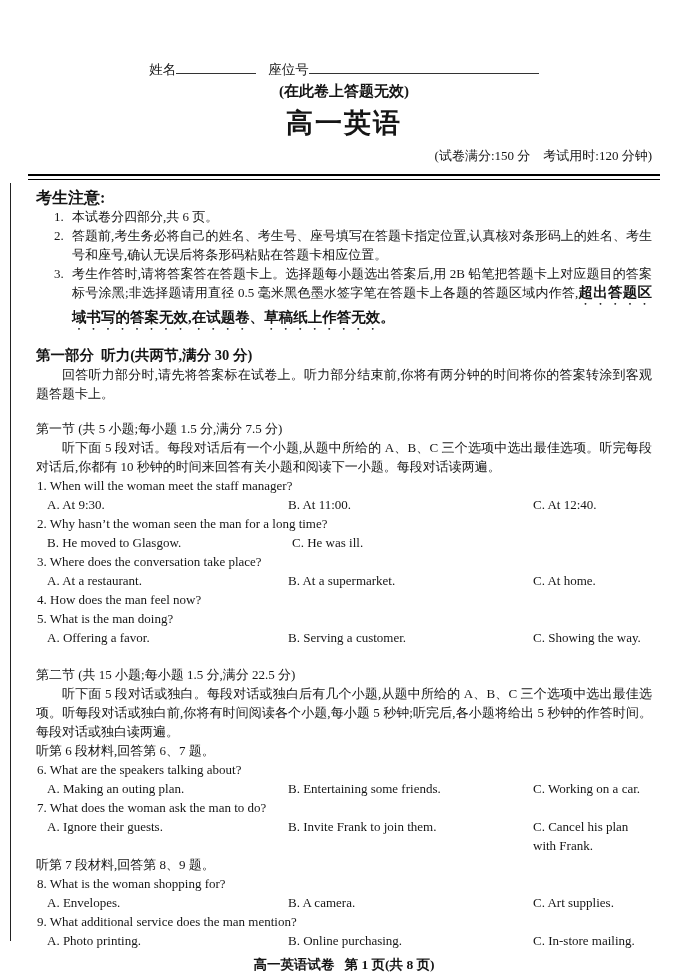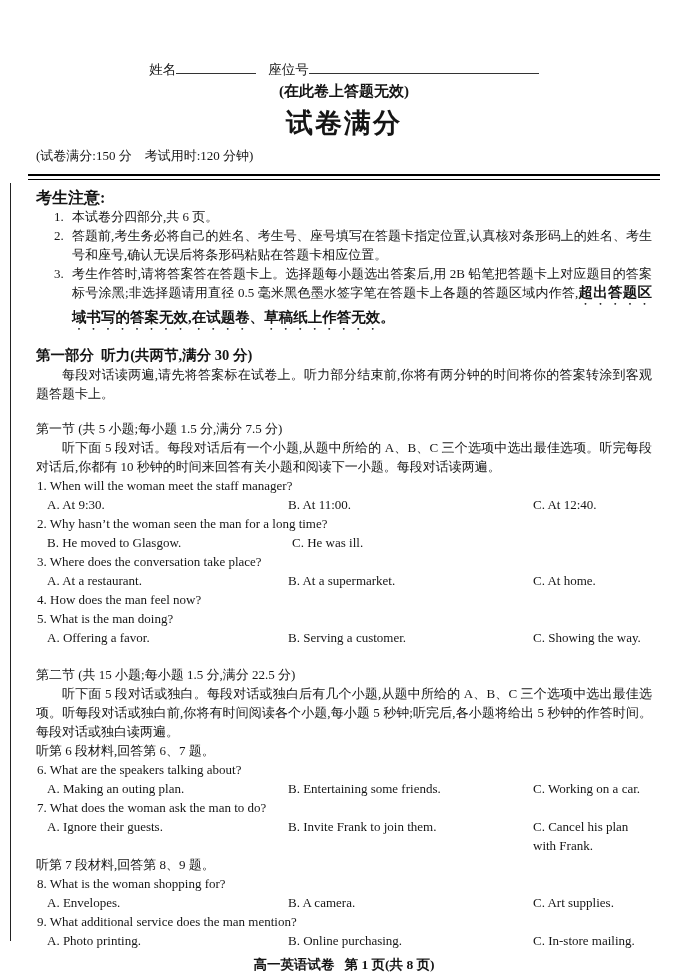--- a/index.html
+++ b/index.html
@@ -9,21 +9,21 @@
     font-size:13px;line-height:19px;
   }
   .page{position:relative;box-sizing:border-box;width:688px;height:972px;padding:60px 36px 0 36px;}
   .binding-line{position:absolute;left:10px;top:183px;height:758px;width:1px;background:#222;}
   .name-line{text-align:center;font-size:13.5px;}
   .blank{display:inline-block;border-bottom:1px solid #333;height:12px;vertical-align:baseline;}
   .blank-name{width:80px;margin-right:12px;}
   .blank-seat{width:230px;}
   .invalid-notice{text-align:center;font-weight:bold;font-size:15px;line-height:21px;margin-top:2px;}
   .exam-title{text-align:center;font-weight:bold;font-size:27px;line-height:32px;margin-top:5px;letter-spacing:2px;}
-  .exam-meta{text-align:left;font-size:13px;margin-top:7px;white-space:pre-wrap;}
+  .exam-meta{text-align:right;font-size:13px;margin-top:7px;white-space:pre-wrap;}
   .rule{margin:9px -8px 0 -8px;border-top:2.5px solid #000;border-bottom:1px solid #000;height:3px;}
   .notice-heading{font-weight:bold;font-size:16px;margin-top:8px;}
   .notice-list{padding-left:18px;}
   .notice-item{display:flex;}
   .notice-num{width:18px;flex:none;}
   .notice-text{flex:1;text-align:justify;}
   .bold-em{
     font-weight:bold;font-size:14.5px;
     text-emphasis:filled dot;text-emphasis-position:under right;
     -webkit-text-emphasis:filled dot;-webkit-text-emphasis-position:under;
@@ -46,21 +46,21 @@
 <div class="page">
 
   <div class="binding-line"></div>
 
   <div class="name-line">
     <span>姓名</span><span class="blank blank-name"></span><span>座位号</span><span class="blank blank-seat"></span>
   </div>
 
   <div class="invalid-notice">(在此卷上答题无效)</div>
 
-  <div class="exam-title">试卷满分</div>
+  <div class="exam-title">高一英语</div>
 
   <div class="exam-meta">(试卷满分:150 分    考试用时:120 分钟)</div>
 
   <div class="rule"></div>
 
   <div class="notice-heading">考生注意:</div>
 
   <div class="notice-list">
     <div class="notice-item">
       <span class="notice-num">1.</span>
@@ -71,21 +71,21 @@
       <div class="notice-text">答题前,考生务必将自己的姓名、考生号、座号填写在答题卡指定位置,认真核对条形码上的姓名、考生号和座号,确认无误后将条形码粘贴在答题卡相应位置。</div>
     </div>
     <div class="notice-item">
       <span class="notice-num">3.</span>
       <div class="notice-text"><span>考生作答时,请将答案答在答题卡上。选择题每小题选出答案后,用 2B 铅笔把答题卡上对应题目的答案标号涂黑;非选择题请用直径 0.5 毫米黑色墨水签字笔在答题卡上各题的答题区域内作答,</span><span class="bold-em">超出答题区域书写的答案无效,在试题卷、草稿纸上作答无效。</span></div>
     </div>
   </div>
 
   <div class="part-heading">第一部分  听力(共两节,满分 30 分)</div>
 
-  <div class="para">每段对话读两遍,请先将答案标在试卷上。听力部分结束前,你将有两分钟的时间将你的答案转涂到客观题答题卡上。</div>
+  <div class="para">回答听力部分时,请先将答案标在试卷上。听力部分结束前,你将有两分钟的时间将你的答案转涂到客观题答题卡上。</div>
 
   <div class="sec-heading">第一节 (共 5 小题;每小题 1.5 分,满分 7.5 分)</div>
 
   <div class="para">听下面 5 段对话。每段对话后有一个小题,从题中所给的 A、B、C 三个选项中选出最佳选项。听完每段对话后,你都有 10 秒钟的时间来回答有关小题和阅读下一小题。每段对话读两遍。</div>
 
   <div class="q">
     <div class="q-text">1. When will the woman meet the staff manager?</div>
     <div class="opts">
       <span class="opt-a">A. At 9:30.</span>
       <span class="opt-b">B. At 11:00.</span>

